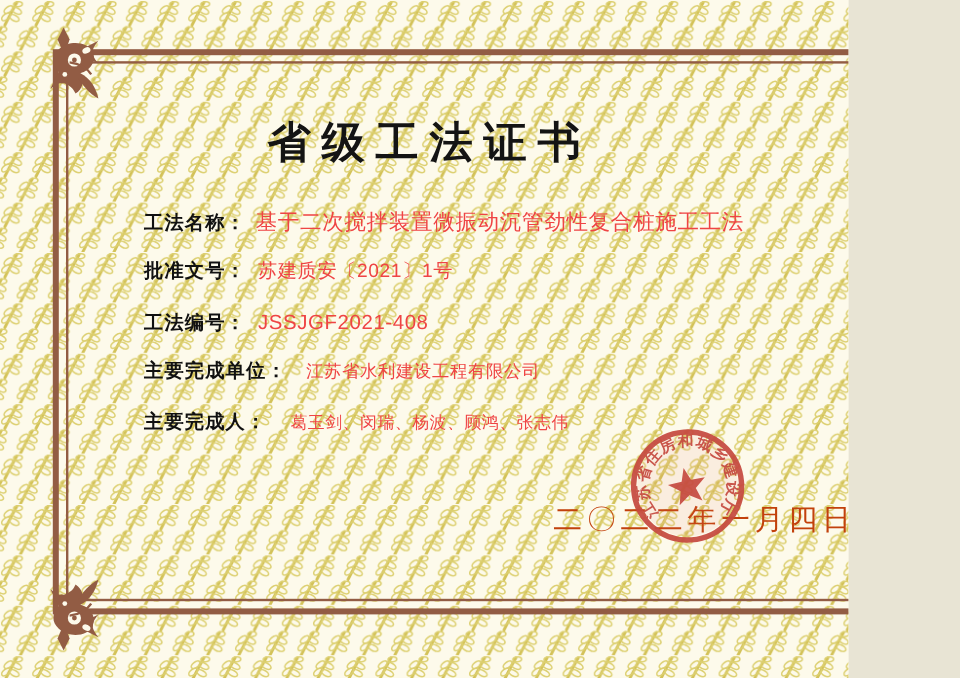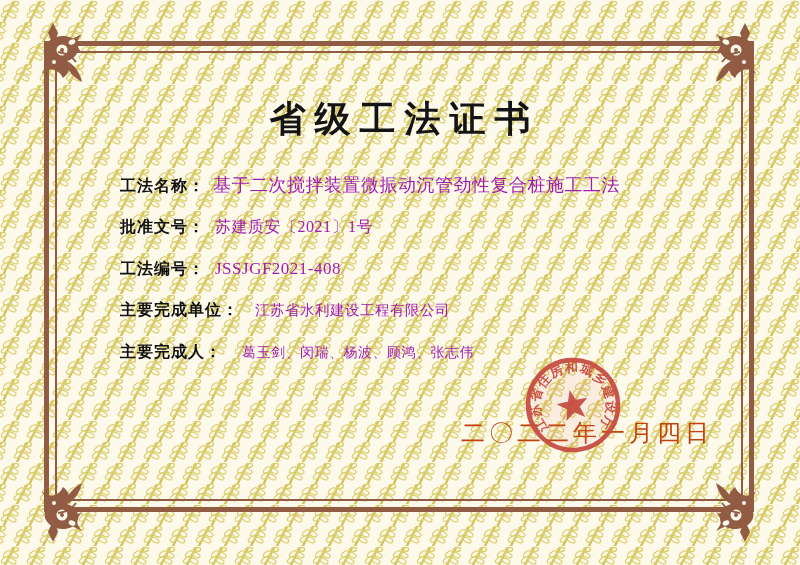--- a/index.html
+++ b/index.html
@@ -1,17 +1,17 @@
 <!DOCTYPE html>
 <html><head>
 <meta charset="utf-8">
 <style>
   html,body{margin:0;padding:0;background:#e8e4d4;}
   .page{
-    position:relative;width:800px;height:565px;overflow:hidden;
+    position:relative;width:707px;height:565px;overflow:hidden;
     background:#fdfaeb;font-family:"Liberation Serif",serif;
   }
   .bg-svg{position:absolute;left:0;top:0;}
   .frame-outer{
     position:absolute;left:44px;top:41px;width:710px;height:471px;
     border:5px solid #925c44;box-sizing:border-box;
   }
   .frame-inner{
     position:absolute;left:55px;top:51px;width:688px;height:450px;
     border:2px solid #925c44;box-sizing:border-box;
@@ -27,21 +27,21 @@
     color:#141414;font-family:"Liberation Serif",serif;margin:0;line-height:38px;
   }
   .row{
     position:absolute;left:120px;display:flex;align-items:baseline;
     color:#1a1a1a;white-space:nowrap;line-height:26px;
   }
   .row .lbl{
     font-family:"Liberation Sans","DejaVu Sans",sans-serif;
     font-weight:bold;font-size:16px;letter-spacing:1px;color:#111;
   }
-  .row .val{font-family:Liberation Serif, serif;color:#a21caf;}
+  .row .val{font-family:Liberation Sans, sans-serif;color:#ef4444;}
   .r1{top:172px;} .r1 .val{font-size:18px;margin-left:8px;letter-spacing:.5px;}
   .r2{top:214px;} .r2 .val{font-size:16px;margin-left:10px;letter-spacing:.5px;}
   .r3{top:256px;} .r3 .val{font-size:17px;margin-left:10px;letter-spacing:.5px;}
   .r4{top:297px;} .r4 .val{font-size:14.5px;margin-left:16px;letter-spacing:.5px;}
   .r5{top:339px;} .r5 .val{font-size:14px;margin-left:20px;letter-spacing:.5px;}
   .date{
     position:absolute;left:461px;top:417px;font-size:24px;letter-spacing:4px;
     color:#c2410c;font-family:"Liberation Serif",serif;white-space:nowrap;
   }
   .seal{position:absolute;left:512px;top:344px;width:122px;height:122px;opacity:.93;transform:rotate(-4deg);}

